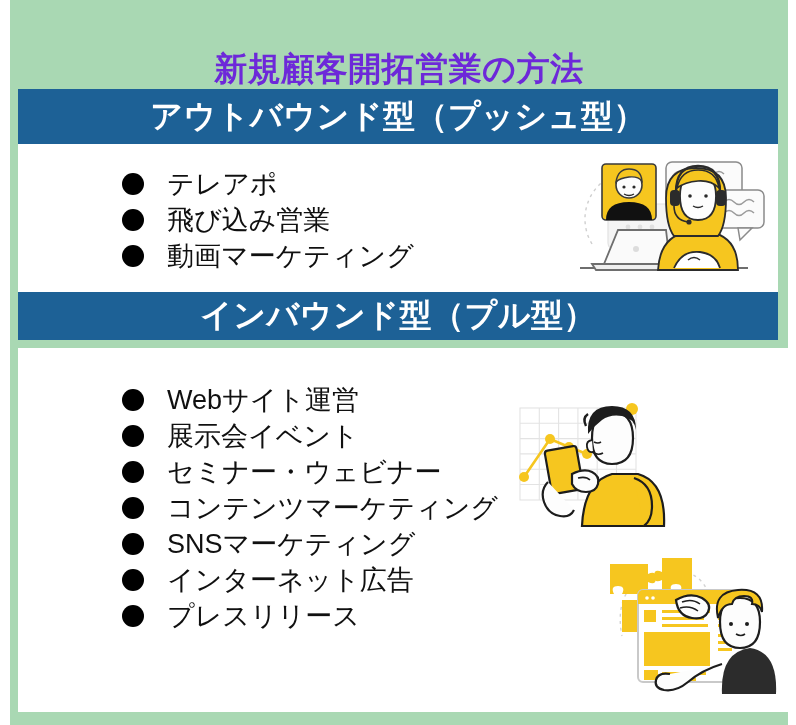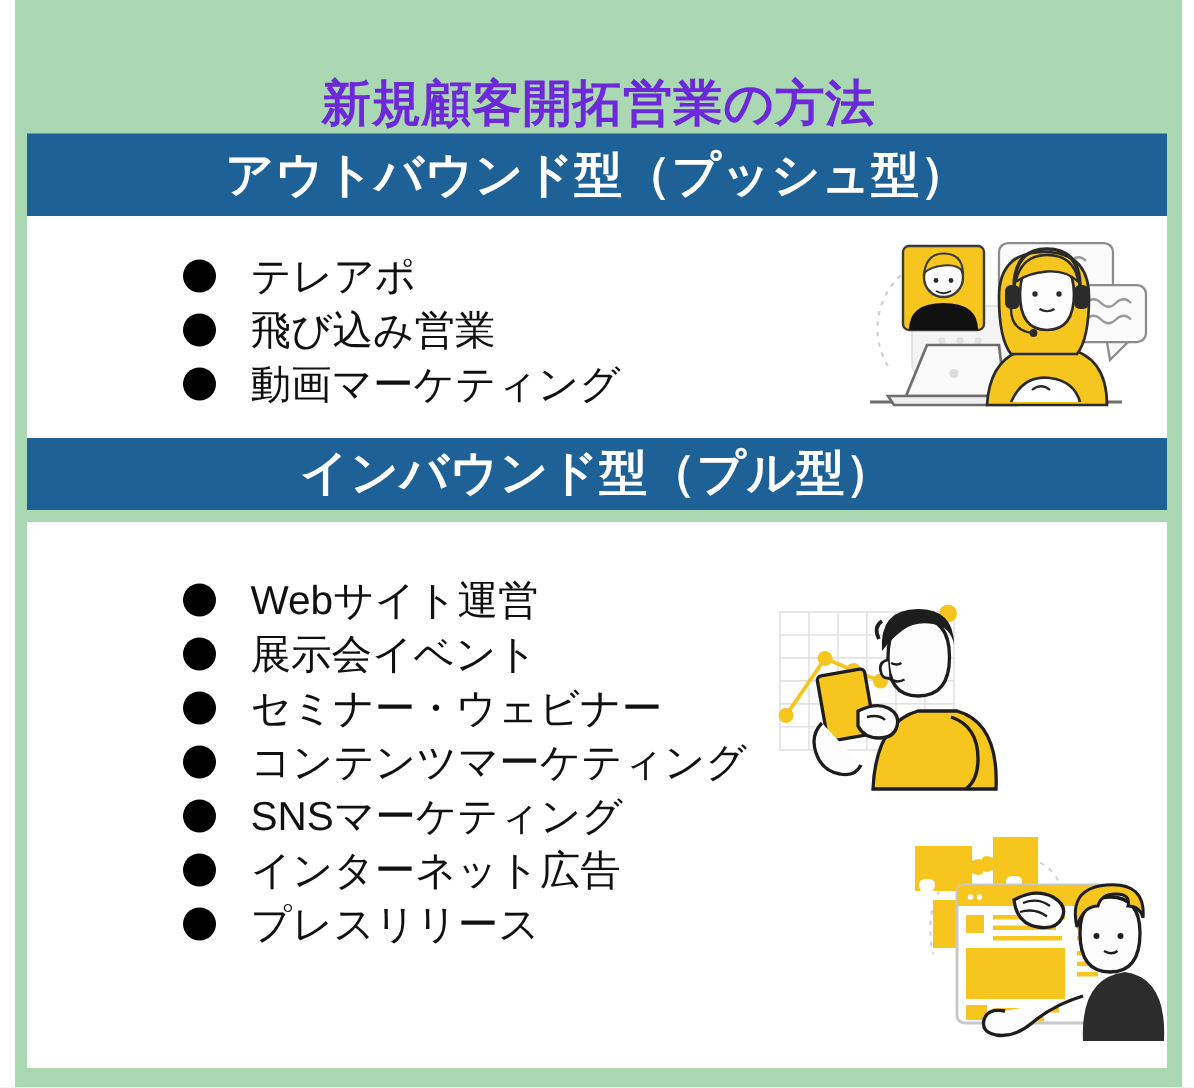--- a/index.html
+++ b/index.html
@@ -62,21 +62,21 @@
   .band-inbound  { top: 292px; height: 48px; }
 
   
   .panel {
     position: absolute;
     left: 18px;
     width: 760px;
     background: #ffffff;
   }
   .panel-outbound { top: 144px; height: 148px; }
-  .panel-inbound  { top: 348px; height: 364px; }
+  .panel-inbound  { top: 348px; height: 364px; padding-left: 16px; }
 
   .list {
     position: absolute;
     left: 100px;
     top: 0;
     margin: 4px;
     padding: 0;
     list-style: none;
   }
   .list-item {

